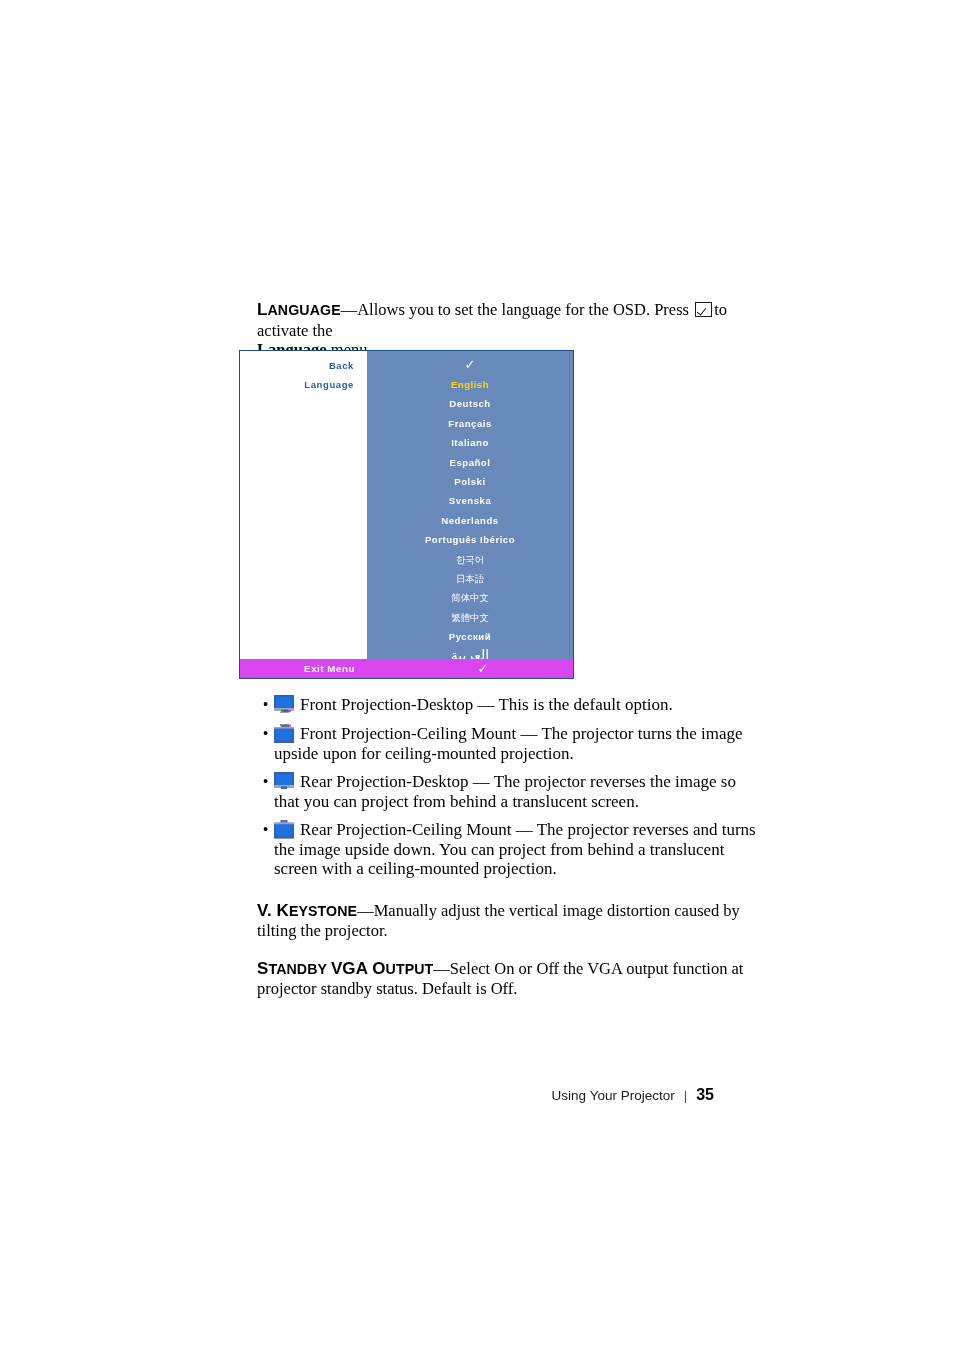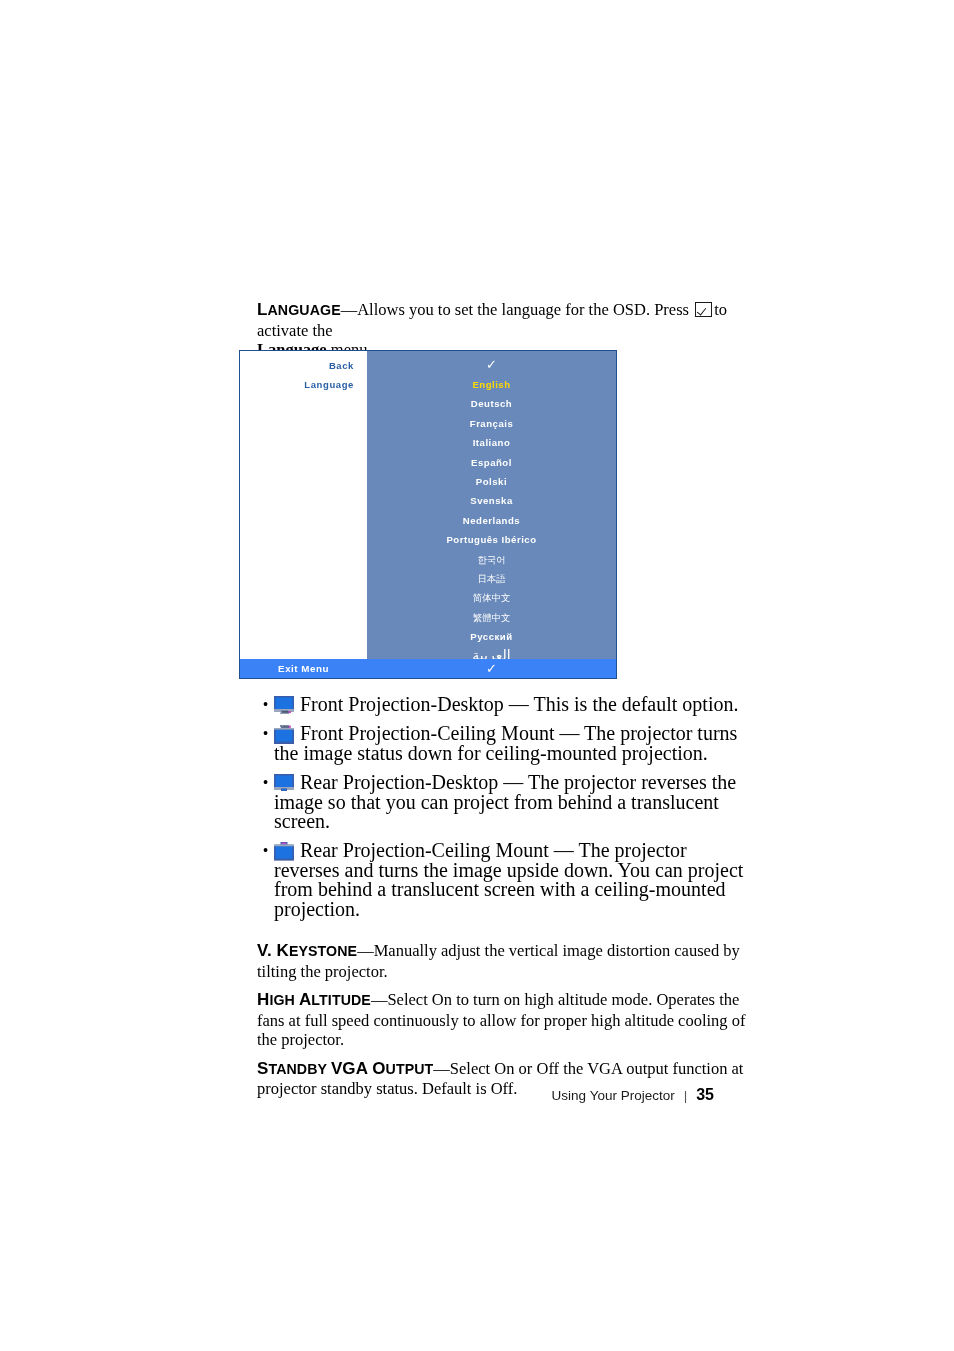--- a/index.html
+++ b/index.html
@@ -80,21 +80,21 @@
     border-right: 1.7px solid #111;
     border-bottom: 1.7px solid #111;
     transform: rotate(38deg);
   }
 
   
   .osd {
     position: absolute;
     left: 239px;
     top: 350px;
-    width: 378px;
+    width: 335px;
     height: 329px;
     border: 1.5px solid #1f4f91;
     box-sizing: border-box;
     background: #ffffff;
     display: flex;
     flex-direction: column;
   }
   .osd-body {
     flex: 1 1 auto;
     display: flex;
@@ -160,24 +160,25 @@
     font-weight: normal;
     direction: rtl;
     letter-spacing: 0;
   }
   .osd-lang.selected {
     color: #ffd900;
   }
   .osd-footer {
     height: 19px;
     flex: 0 0 19px;
-    background: #3b82f6;
+    background: #d946ef;
     display: flex;
     flex-direction: row;
     align-items: center;
+    padding-left: 26px;
   }
   .osd-footer-label {
     width: 127px;
     flex: 0 0 127px;
     text-align: center;
     font-family: "Liberation Sans", sans-serif;
     font-size: 9.8px;
     font-weight: bold;
     color: #ffffff;
     letter-spacing: 0.5px;
@@ -201,21 +202,21 @@
   .bullet {
     width: 17px;
     flex: 0 0 17px;
     font-size: 16px;
     line-height: 20px;
     text-align: center;
     color: #000;
   }
   .bitem-body {
     flex: 1 1 auto;
-    font-size: 20px;
+    font-size: 17px;
     line-height: 19.5px;
   }
   .mode-icon {
     display: inline-block;
     width: 20px;
     height: 19px;
     vertical-align: -4px;
     margin-right: 6px;
     position: relative;
   }
@@ -331,21 +332,21 @@
             <svg width="20" height="19" viewBox="0 0 20 19">
               <rect x="6" y="0" width="9" height="2.2" fill="#7c8aa3"></rect>
               <rect x="9" y="1.4" width="6" height="1.9" fill="#41506b"></rect>
               <rect x="7" y="1.6" width="7" height="2.6" fill="#60708c"></rect>
               <rect x="14.5" y="0.6" width="2.4" height="2.2" fill="#c04fbf"></rect>
               <rect x="0" y="3.2" width="20" height="3" fill="#9aa7bd"></rect>
               <rect x="0" y="3" width="20" height="16" fill="#3b5ca8"></rect>
               <rect x="1.5" y="4.6" width="17" height="12" fill="#1b72e0"></rect>
               <rect x="0" y="3" width="20" height="1.6" fill="#9aa7bd"></rect>
             </svg>
-          </span><span>Front Projection-Ceiling Mount — The projector turns the image status down for ceiling-mounted projection.</span>
+          </span><span>Front Projection-Ceiling Mount — The projector turns the image upside upon for ceiling-mounted projection.</span>
         </div>
       </div>
 
       <div class="bitem">
         <div class="bullet">•</div>
         <div class="bitem-body">
           <span class="mode-icon">
             <svg width="20" height="19" viewBox="0 0 20 19">
               <rect x="0" y="0" width="20" height="16" fill="#3b5ca8"></rect>
               <rect x="1.5" y="1.5" width="17" height="11.5" fill="#1b72e0"></rect>
@@ -375,23 +376,20 @@
     </div>
 
     <div class="gap-md"></div>
 
     <p class="para">
       <span class="term"><span class="cap">V. </span><span class="cap">K</span><span>EYSTONE</span></span><span>—Manually adjust the vertical image distortion caused by tilting the projector.</span>
     </p>
 
     <div class="gap-sm"></div>
 
-    <p class="para">
-      <span class="term"><span class="cap">H</span><span>IGH </span><span class="cap">A</span><span>LTITUDE</span></span><span>—Select On to turn on high altitude mode. Operates the fans at full speed continuously to allow for proper high altitude cooling of the projector.</span>
-    </p>
 
     <div class="gap-sm"></div>
 
     <p class="para">
       <span class="term"><span class="cap">S</span><span>TANDBY </span><span class="cap">VGA O</span><span>UTPUT</span></span><span>—Select On or Off the VGA output function at projector standby status. Default is Off.</span>
     </p>
 
   </div>
 
   <div class="pg-footer">

